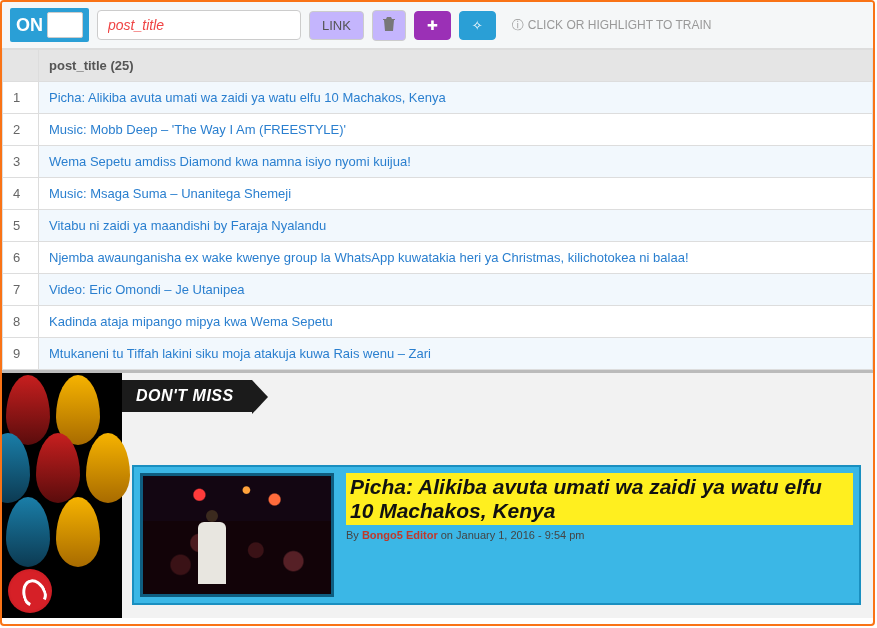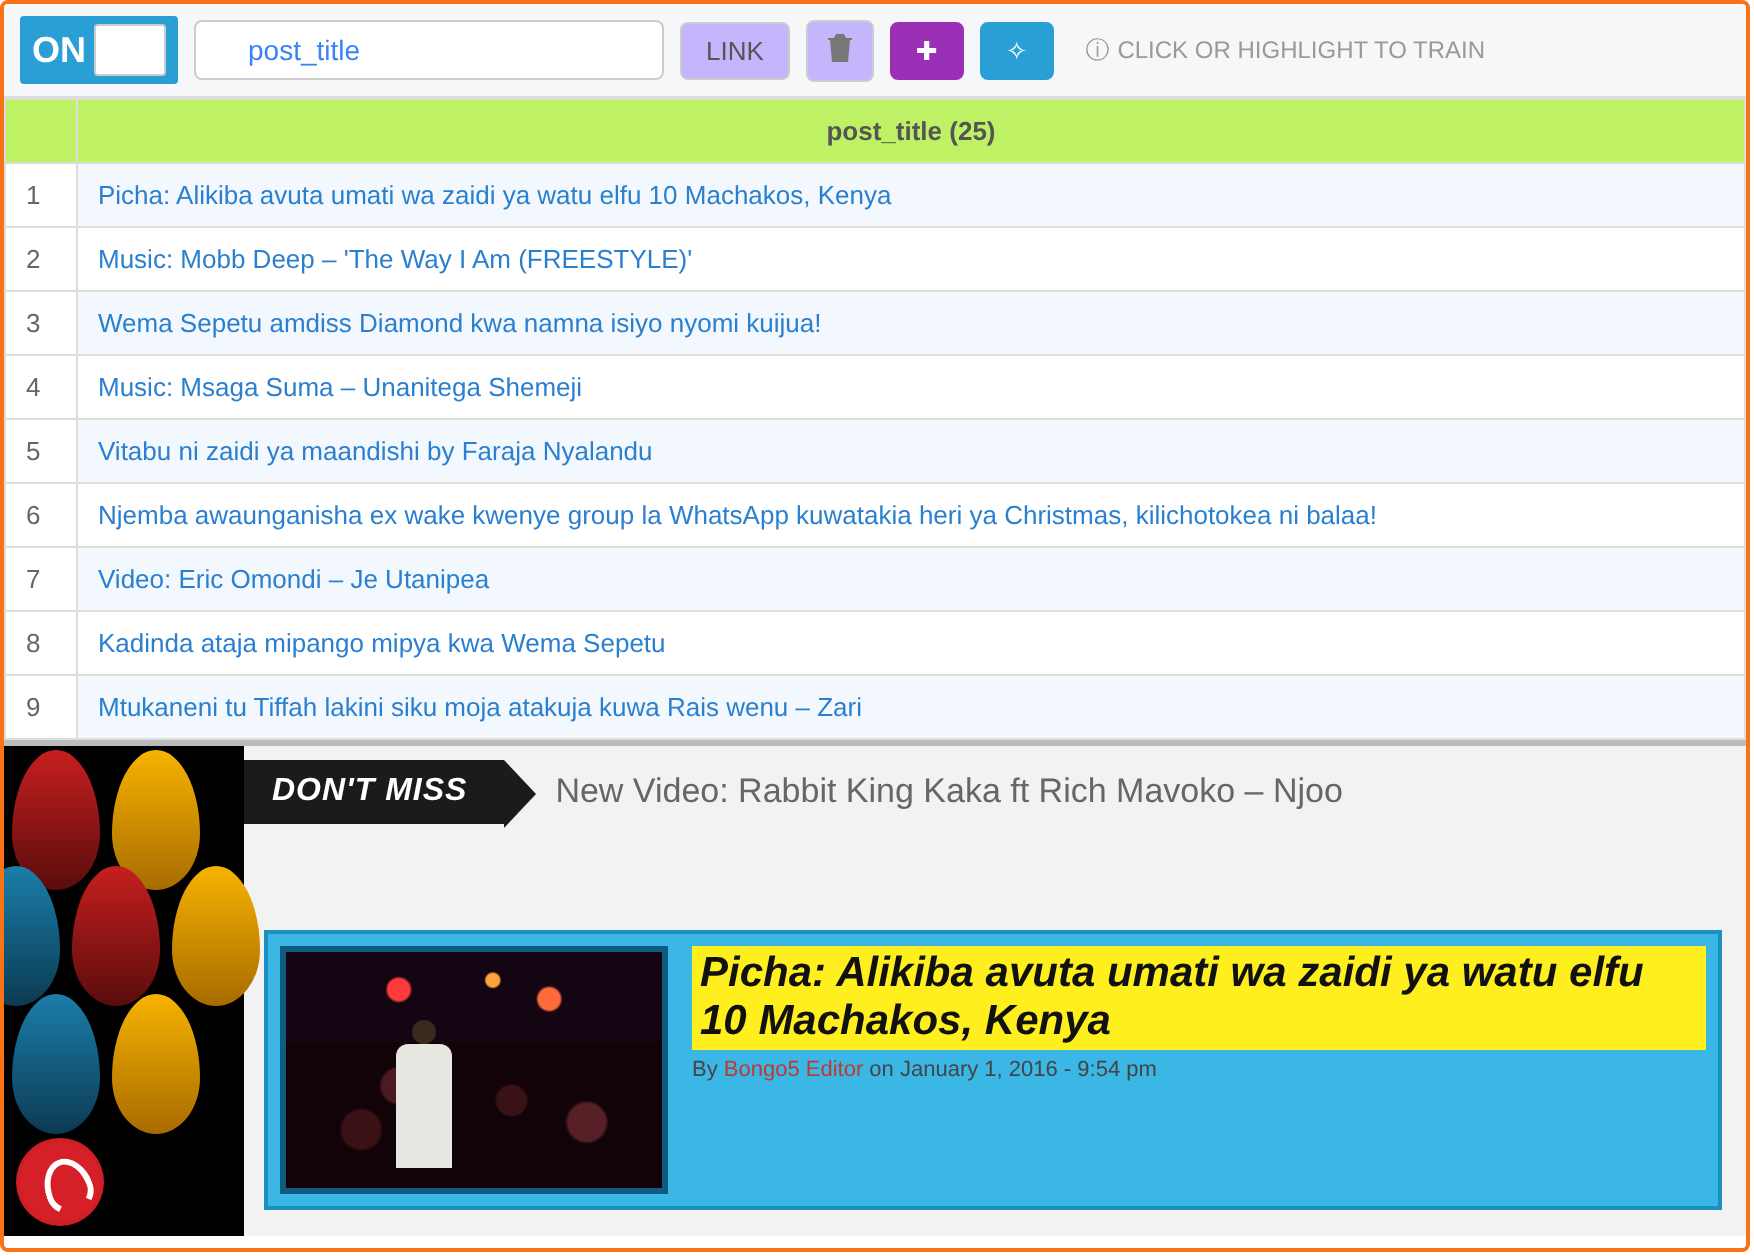--- a/index.html
+++ b/index.html
@@ -2,33 +2,33 @@
 <html><head>
 <meta charset="utf-8">
 <style>
 * { margin: 0; padding: 0; box-sizing: border-box; }
 body { font-family: "Helvetica Neue", Helvetica, Arial, sans-serif; font-size: 14px; color: #333; background: #fff; width: 877px; }
 .outer { border: 2px solid #f97316; border-radius: 4px; width: 875px; height: 626px; overflow: hidden; }
 
 .toolbar { display: flex; align-items: center; gap: 8px; padding: 6px 8px; border-bottom: 1px solid #ddd; background: #f5f7f8; }
 .toggle { background: #2a9fd6; color: #fff; font-weight: bold; font-size: 18px; padding: 4px 6px; border-radius: 2px; display: flex; align-items: center; }
 .toggle-white { display: inline-block; width: 36px; height: 26px; background: #fff; border: 1px solid #ccc; border-radius: 2px; margin-left: 4px; }
-.field-input { flex: 0 0 170px; padding: 6px 26px; border: 1px solid #ccc; border-radius: 4px; font-size: 14px; color: #3b82f6; }
+.field-input { flex: 0 0 170px; padding: 6px 10px; border: 1px solid #ccc; border-radius: 4px; font-size: 14px; color: #ef4444; font-style: italic; }
 .btn { padding: 6px 12px; border: 1px solid #ccc; border-radius: 4px; background: #c4b5fd; font-size: 13px; cursor: pointer; display: inline-flex; align-items: center; gap: 4px; }
 .btn-link { color: #555; }
 .btn-icon { padding: 6px 10px; color: #777; }
 .btn-purple { background: #9b30b6; color: #fff; border-color: #9b30b6; }
 .btn-blue { background: #2a9fd6; color: #fff; border-color: #2a9fd6; }
 .helper { color: #999; font-size: 12px; margin-left: 8px; display: inline-flex; align-items: center; gap: 4px; }
 .plus-ic, .wand-ic, .info-ic, .trash-ic { display:inline-block; }
 .trash-ic svg { width:12px; height:14px; }
 
 table { width: 100%; border-collapse: collapse; }
 th, td { border: 1px solid #ddd; padding: 8px 10px; font-size: 13px; text-align: left; vertical-align: middle; }
-th { background: #bef264; font-weight: bold; color: #555; text-align: center; }
+th { background: #e5e5e5; font-weight: bold; color: #555; }
 td.rownum { width: 36px; color: #666; background: #fff; }
 tbody tr:nth-child(odd) td.content { background: #f2f8fd; }
 tbody tr:nth-child(even) td.content { background: #fff; }
 td.content a { color: #2a7fcf; text-decoration: none; }
 
 .preview { background: #f2f2f2; height: 248px; position: relative; overflow: hidden; border-top: 3px solid #bbb; }
 .left-strip { position: absolute; left: 0; top: 0; width: 120px; height: 100%; background: #000; }
 .petal { position: absolute; width: 44px; height: 70px; border-radius: 50% 50% 50% 50% / 60% 60% 40% 40%; }
 .p1{background:linear-gradient(#c71f1f,#5a0c0c);top:2px;left:4px;}
 .p2{background:linear-gradient(#f6b300,#a86b00);top:2px;left:54px;}
@@ -47,21 +47,21 @@
 
 .article-card{position:absolute;left:130px;top:92px;right:12px;height:140px;background:#3bb7e6;border:2px solid #1a8fc0;padding:6px;display:flex;gap:12px;}
 .thumb{width:194px;height:124px;border:3px solid #0e5d80;background:#1a1022;position:relative;overflow:hidden;}
 .thumb .crowd{position:absolute;bottom:0;left:0;right:0;height:62%;background:radial-gradient(circle at 30% 30%,#4b1b1f 6%,transparent 7%),radial-gradient(circle at 60% 40%,#3a1216 6%,transparent 7%),radial-gradient(circle at 80% 55%,#562026 6%,transparent 7%),radial-gradient(circle at 20% 60%,#3a1216 6%,transparent 7%),#120308;}
 .thumb .sky{position:absolute;top:0;left:0;right:0;height:40%;background:radial-gradient(circle at 30% 40%,#ff3b3b 4%,transparent 5%),radial-gradient(circle at 55% 30%,#ffa23b 3%,transparent 4%),radial-gradient(circle at 70% 50%,#ff6b3b 4%,transparent 5%),#130612;}
 .thumb .man{position:absolute;left:55px;bottom:10px;width:28px;height:62px;background:#e8e6e0;border-radius:6px 6px 0 0;}
 .thumb .man::before{content:"";position:absolute;top:-12px;left:8px;width:12px;height:12px;background:#3b2a1e;border-radius:50%;}
 .article-body{flex:1;min-width:0;}
 .article-title{background:#ffef1f;font-size:21px;font-weight:800;font-style:italic;color:#111;padding:2px 4px;line-height:1.15;}
 .byline{font-size:11px;color:#444;margin-top:4px;}
-.byline .author{color:#c0392b;font-weight:normal;margin-top:32px;}
+.byline .author{color:#c0392b;font-weight:bold;margin-top:32px;}
 .excerpt{font-size:13.5px;color:#222;line-height:1.35;margin-top:2px;}
 </style>
 </head>
 <body>
 
 <div class="outer">
 
   <div class="toolbar">
     <div class="toggle">
       <span>ON</span>
@@ -142,21 +142,20 @@
         <div class="petal p3"></div>
       <div class="petal p4"></div>
         <div class="petal p5"></div>
         <div class="petal p6"></div>
         <div class="petal p7"></div>
       <div class="logo-circle"></div>
     </div>
 
     <div class="ribbon-row">
       <div class="dont-miss">DON'T MISS</div>
-      <div class="ribbon-text">New Video: Rabbit King Kaka ft Rich Mavoko – Njoo</div>
     </div>
 
     <div class="article-card">
       <div class="thumb">
         <div class="sky"></div>
           <div class="crowd"></div>
           <div class="man"></div>
       </div>
       <div class="article-body">
         <div class="article-title">Picha: Alikiba avuta umati wa zaidi ya watu elfu 10 Machakos, Kenya</div>

